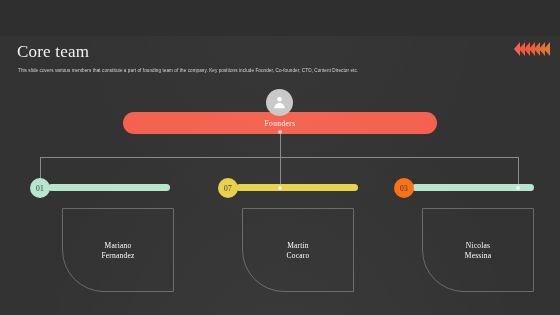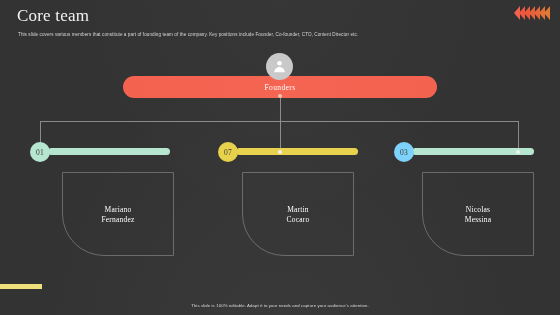--- a/index.html
+++ b/index.html
@@ -5,20 +5,21 @@
   html,body{margin:0;padding:0;}
   body{
     width:560px;height:315px;overflow:hidden;
     background:#2f2f2f;
     font-family:"Liberation Sans", sans-serif;
     position:relative;
   }
   .slide{
     position:absolute;inset:0;
     background:#333333;
+    margin-top:36px;
   }
   
   .slide::after{
     content:"";position:absolute;inset:0;pointer-events:none;
     background:
       radial-gradient(ellipse at 50% 120%, rgba(255,255,255,0.035), rgba(0,0,0,0) 62%),
       radial-gradient(ellipse at 50% -10%, rgba(255,255,255,0.02), rgba(0,0,0,0) 55%);
   }
 
   
@@ -175,21 +176,21 @@
     <div class="num-circle" style="background: rgb(182, 230, 207);">01</div>
   </div>
 
   <div class="branch b2">
     <div class="bar" style="background: rgb(232, 210, 75);"></div>
     <div class="num-circle" style="background: rgb(232, 210, 75);">07</div>
   </div>
 
   <div class="branch b3">
     <div class="bar" style="background: rgb(182, 230, 207);"></div>
-    <div class="num-circle" style="background: #7dd3fc; text-align: center;">03</div>
+    <div class="num-circle" style="background: #f97316; text-align: center;">03</div>
   </div>
 
   <div class="card c1" style="border-color: rgb(106, 106, 106);">
     <div class="card-name">
       <div>Mariano</div>
       <div>Fernandez</div>
     </div>
   </div>
   <div class="card c2" style="border-color: rgb(106, 106, 106);">
     <div class="card-name">

